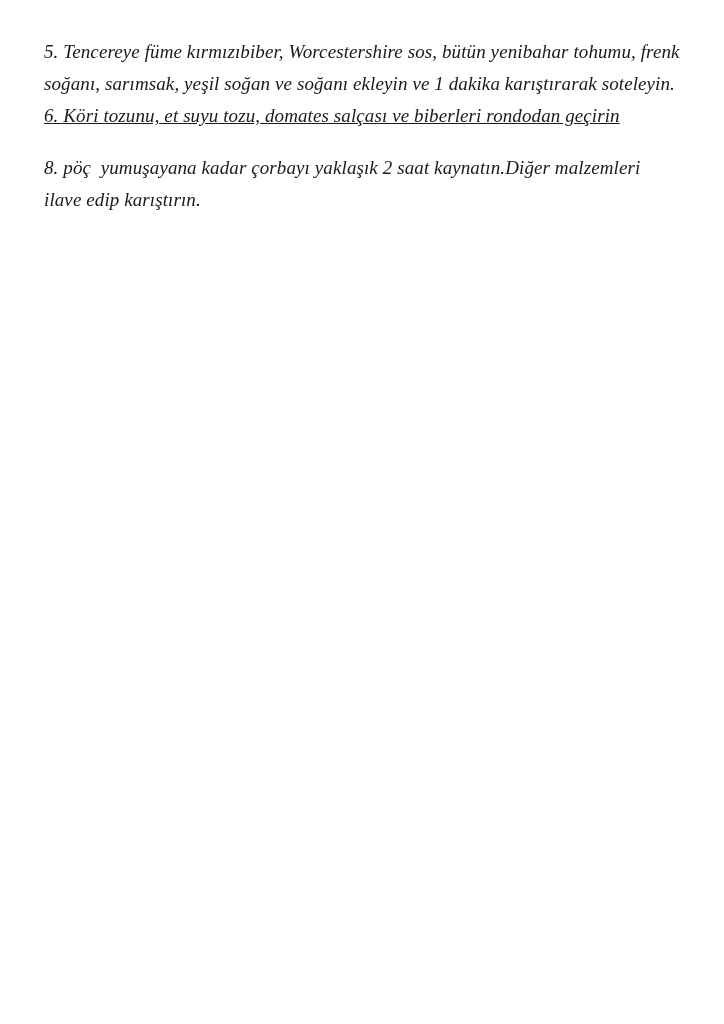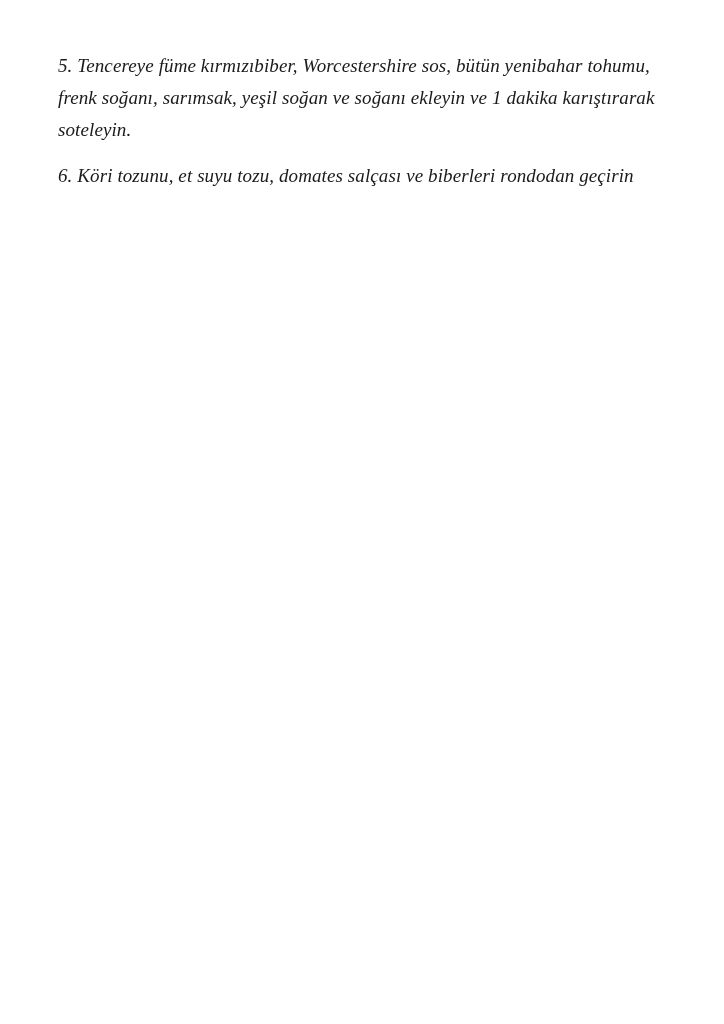--- a/index.html
+++ b/index.html
@@ -10,34 +10,36 @@
   .page {
     position: relative;
     width: 724px;
     height: 1024px;
     background: #ffffff;
     overflow: hidden;
     box-sizing: border-box;
     padding: 36px 44px 0 44px;
   }
   .doc-text p.step {
-    margin: 14px;
+    margin: 0;
     font-family: "Liberation Serif", "DejaVu Serif", serif;
     font-style: italic;
     font-size: 19px;
     line-height: 32px;
     color: #1a1a1a;
     white-space: pre-wrap;
     letter-spacing: 0.1px;
   }
   .doc-text p.gap-after {
     margin-bottom: 20px;
+    text-decoration: underline;
   }
 </style>
 </head>
 <body>
 
 <div class="page">
   <div class="doc-text">
     <p class="step">5. Tencereye füme kırmızıbiber, Worcestershire sos, bütün yenibahar tohumu, frenk soğanı, sarımsak, yeşil soğan ve soğanı ekleyin ve 1 dakika karıştırarak soteleyin.</p>
     <p class="step gap-after">6. Köri tozunu, et suyu tozu, domates salçası ve biberleri rondodan geçirin</p>
+    <p class="step">8. pöç  yumuşayana kadar çorbayı yaklaşık 2 saat kaynatın.Diğer malzemleri ilave edip karıştırın.</p>
   </div>
 </div>
 
 </body></html>

